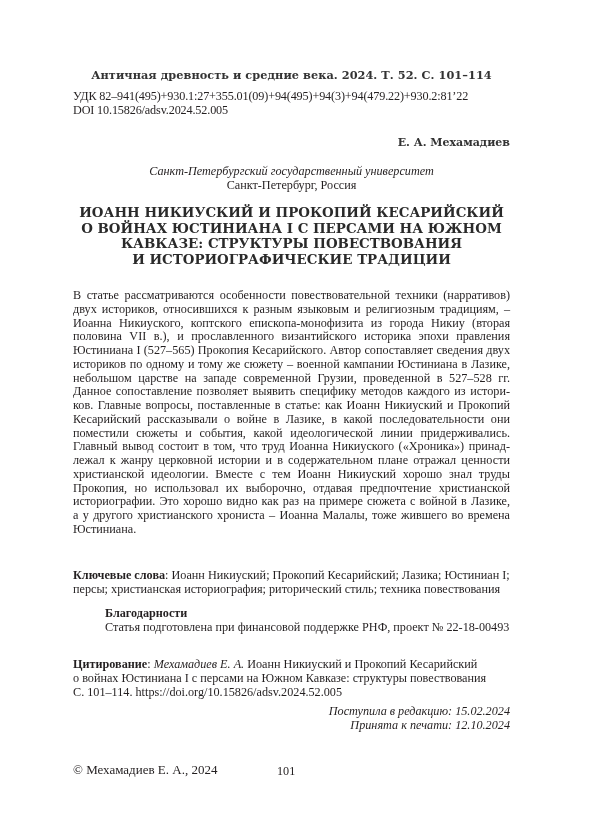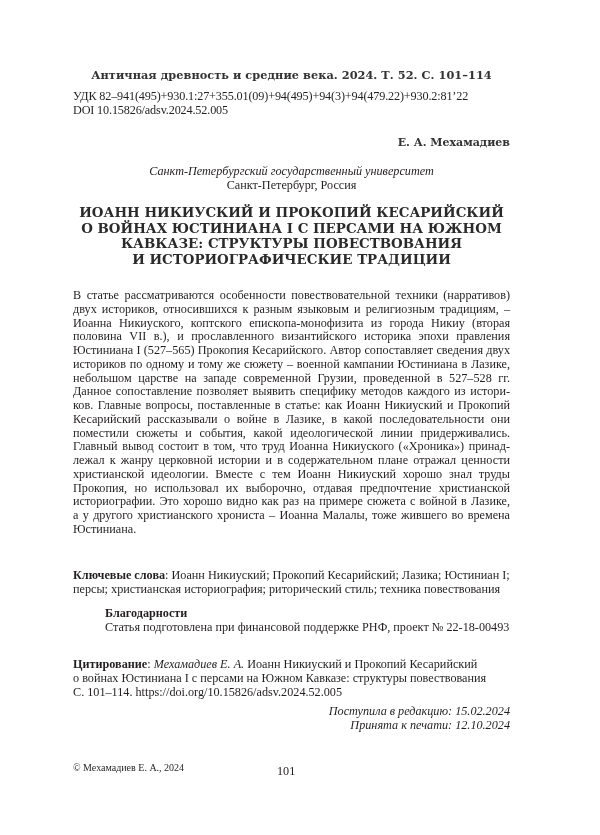--- a/index.html
+++ b/index.html
@@ -132,21 +132,21 @@
       text-align: right;
       font-style: italic;
       font-size: 12.2px;
       line-height: 14px;
     }
     .dates span { display: block; }
     .copyright {
       position: absolute;
       top: 762px;
       left: 0;
-      font-size: 10px;
+      font-size: 13px;
       white-space: nowrap;
     }
     .page-number {
       position: absolute;
       top: 764px;
       left: 204px;
       font-size: 12.2px;
     }
   </style>
 </head>

